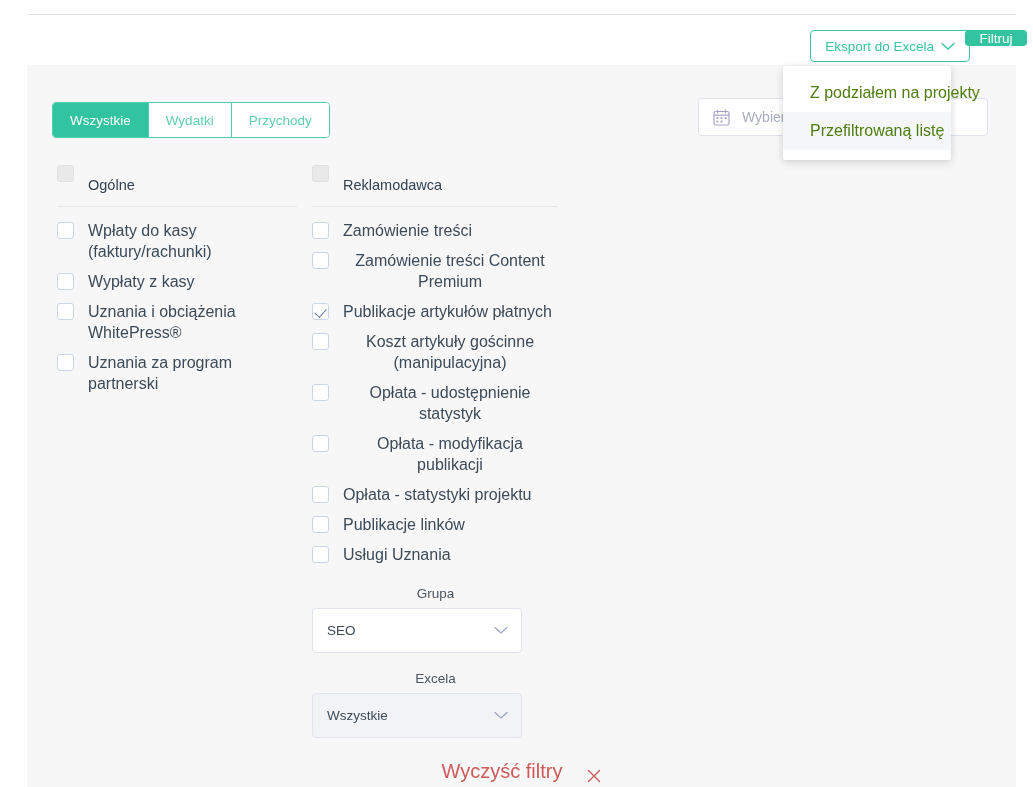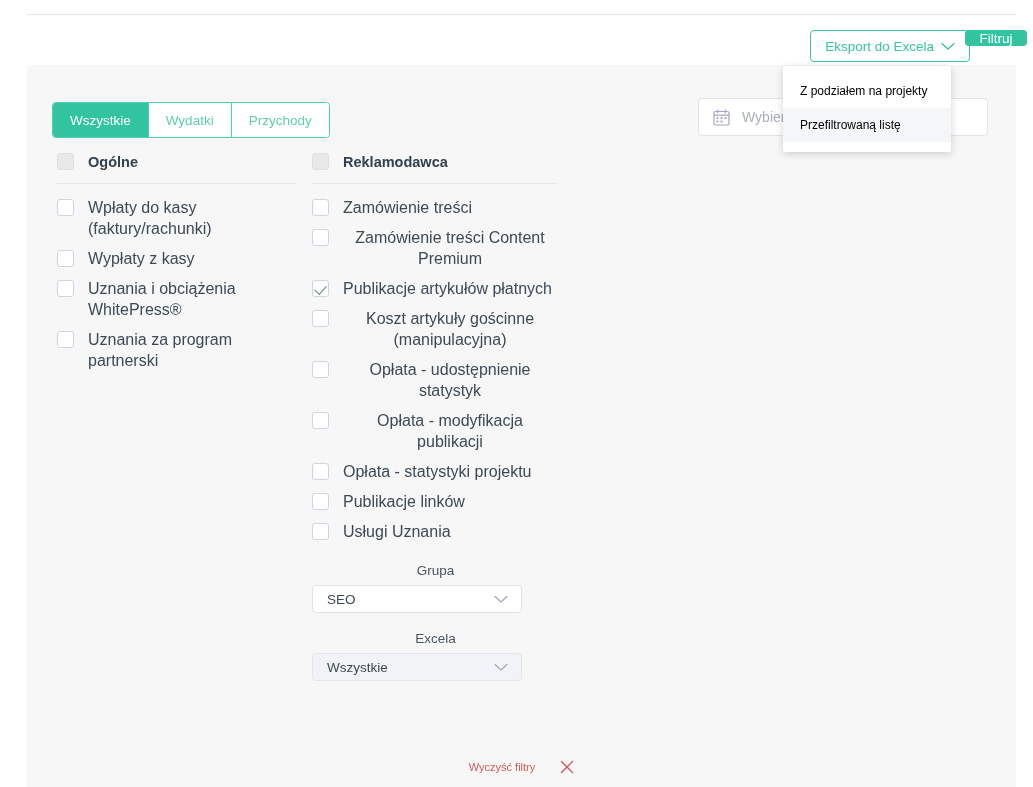--- a/index.html
+++ b/index.html
@@ -42,22 +42,22 @@
 
   
   .dropdown {
     position: absolute; left: 783px; top: 66px; width: 168px;
     background: #ffffff; border-radius: 2px;
     box-shadow: 0 2px 8px rgba(0,0,0,0.17);
     padding: 8px 0 10px 0;
     z-index: 40;
   }
   .dropdown-item {
-    padding: 10px 17px;
-    font-size: 12px; color: #000000;
+    padding: 10px 27px;
+    font-size: 16px; color: #4d7c0f;
     cursor: pointer; white-space: nowrap;
   }
   .dropdown-item.hovered { background: #f5f6f8; }
 
   
   .panel {
     position: absolute; left: 27px; top: 65px; width: 989px; height: 722px;
     background: #f7f7f7;
   }
 
@@ -94,21 +94,21 @@
   .col-left  { left: 30px; width: 240px; }
   .col-right { left: 285px; width: 245px; text-align: center; }
 
   .group-head {
     display: flex; align-items: center; gap: 14px;
     padding-bottom: 13px;
     border-bottom: 1px solid #e6e6e6;
     margin-bottom: 7px;
   }
   .group-head .glabel {
-    font-size: 14.5px; font-weight: bold; color: #32414f;
+    font-size: 14.5px; font-weight: normal; color: #32414f; margin-top: 24px;
   }
   .cb {
     width: 17px; height: 17px; flex: 0 0 auto;
     border-radius: 3px; display: block;
   }
   .cb-head { background: #e9e9e9; border: 1px solid #e0e0e0; }
   .cb-item { background: #ffffff; border: 1px solid #ccd5e4; position: relative; }
   .cb-item.checked::after {
     content: "";
     position: absolute; left: 4px; top: 2px;
@@ -125,35 +125,35 @@
     font-size: 16px; color: #3c4a58; line-height: 21px;
     margin-top: -2px;
   }
 
   
   .field-label {
     font-size: 13.5px; color: #4a5663;
     margin: 18px 0 7px 2px;
   }
   .select {
-    width: 210px; height: 28px;
+    width: 210px; height: 45px;
     border: 1px solid #dfe3ec; border-radius: 4px;
     background: #ffffff;
     display: flex; align-items: center; justify-content: space-between;
     padding: 0 13px 0 14px;
     font-size: 13.5px; color: #3c4a58; cursor: pointer;
   }
   .select.disabled { background: #f2f3f6; border-color: #e2e5ed; }
   .chev-svg { width: 14px; height: 9px; }
 
   
   .clear {
     position: absolute; left: 0; top: 695px; width: 989px;
     display: flex; align-items: center; justify-content: center; gap: 25px;
-    font-size: 11px; color: #cf5a5a; cursor: pointer;
+    font-size: 20px; color: #cf5a5a; cursor: pointer;
   }
   .x-icon { width: 14px; height: 14px; }
 </style>
 </head>
 <body>
 
 <div class="page">
 
   <div class="top-rule"></div>
 

